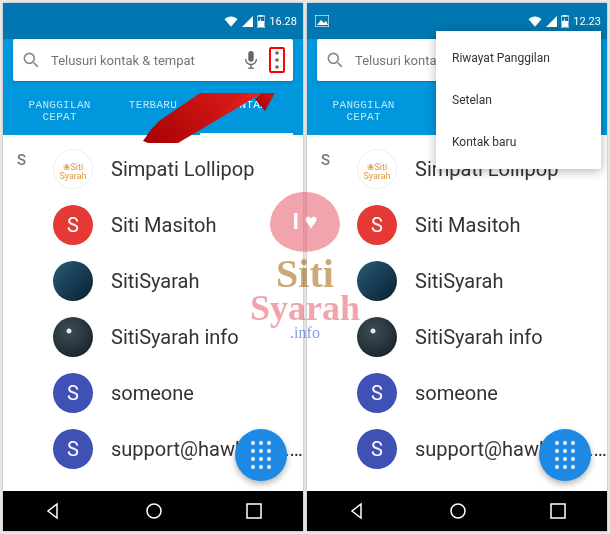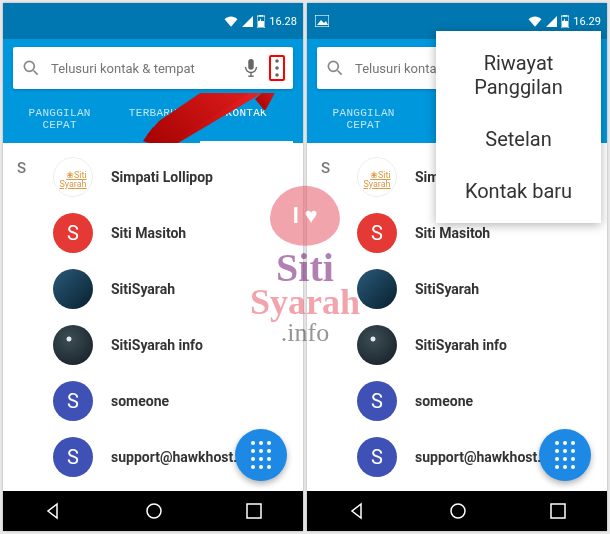--- a/index.html
+++ b/index.html
@@ -1,52 +1,52 @@
 <!DOCTYPE html>
 <html><head>
 <meta charset="utf-8">
 <style>
   * { box-sizing: border-box; margin: 0; padding: 0; font-family: Roboto, Arial, sans-serif; }
   body { background: #e8e8e8; width: 610px; height: 534px; position: relative; overflow: hidden; }
   .wrap { display: flex; gap: 4px; padding: 3px; }
   .phone { width: 300px; height: 528px; background: #fff; position: relative; overflow: hidden; box-shadow: 0 0 2px rgba(0,0,0,0.3); }
   .statusbar { height: 36px; background: #0077b0; color: #fff; display: flex; justify-content: flex-end; align-items: center; padding: 8px 6px; font-size: 11px; gap: 4px; }
   .statusbar .left-icon { margin-right: auto; margin-left: 2px; }
-  .header { background: #0097dd; padding: 8px 10px 0 10px; }
+  .header { background: #0097dd; padding: 0 10px 0 10px; }
   .searchbar { background: #fff; border-radius: 2px; height: 42px; display: flex; align-items: center; padding: 0 8px; gap: 10px; box-shadow: 0 1px 3px rgba(0,0,0,0.2); }
   .searchbar input { border: none; outline: none; flex: 1; font-size: 13px; color: #888; background: transparent; }
   .searchbar .icon-box { display: flex; align-items: center; justify-content: center; }
   .highlight-red { border: 2px solid #f00; border-radius: 2px; padding: 2px 4px; }
   .tabs { display: flex; margin-top: 6px; }
   .tab { flex: 1; text-align: center; color: #bfe6f7; font-size: 11px; font-weight: 500; padding: 12px 2px 10px 2px; letter-spacing: 0.3px; border-bottom: 2px solid transparent; font-family: Liberation Mono, monospace; }
   .tab.active { color: #fff; border-bottom: 2px solid #fff; }
   .contacts { padding: 6px 0 0 0; position: relative; height: 370px; overflow: hidden; }
   .section-letter { position: absolute; left: 14px; top: 16px; color: #777; font-size: 15px; font-weight: 500; }
   .row { display: flex; align-items: center; padding: 8px 12px 8px 50px; }
   .avatar { width: 40px; height: 40px; border-radius: 50%; margin-right: 18px; display: flex; align-items: center; justify-content: center; color: #fff; font-size: 20px; font-weight: 400; flex-shrink: 0; }
   .avatar.img1 { background: linear-gradient(135deg,#2a5a7a,#08202e); }
   .avatar.img2 { background: radial-gradient(circle at 40% 35%, #e8e8e8 6%, #3a4a52 8%, #1a252c 80%); }
-  .avatar.logo { background: #fff; border: 1px solid #eee; font-size: 9px; color: #d94; text-align: right; line-height: 1; padding-top: 6px; text-decoration: underline; }
+  .avatar.logo { background: #fff; border: 1px solid #eee; font-size: 9px; color: #d94; text-align: center; line-height: 1; padding-top: 6px; }
   .bg-red { background: #e53935; }
   .bg-blue { background: #3f51b5; }
-  .cname { font-size: 14px; color: #333; font-weight: bold; }
+  .cname { font-size: 20px; color: #333; }
   .fab { position: absolute; right: 16px; bottom: 50px; width: 52px; height: 52px; border-radius: 50%; background: #1e88e5; box-shadow: 0 3px 6px rgba(0,0,0,0.3); display: flex; align-items: center; justify-content: center; }
   .dialpad { width: 24px; height: 24px; display: grid; grid-template-columns: repeat(3,5px); grid-template-rows: repeat(4,5px); gap: 3px; justify-content: center; align-content: center; }
   .dialpad span { width: 4px; height: 4px; background: #fff; border-radius: 50%; }
   .navbar { position: absolute; bottom: 0; left: 0; right: 0; height: 40px; background: #000; display: flex; justify-content: space-around; align-items: center; }
   .menu-pop { position: absolute; top: 28px; right: 6px; width: 165px; background: #fff; box-shadow: 0 2px 10px rgba(0,0,0,0.3); z-index: 20; padding: 6px 0; }
-  .menu-item { padding: 14px 16px; font-size: 20px; color: #333; text-align: center; }
+  .menu-item { padding: 14px 16px; font-size: 12px; color: #333; }
   .menu-item.sel { background: #eceff1; outline: 2px solid #f00; outline-offset: -2px; }
   .arrow { position: absolute; left: 140px; top: 90px; z-index: 30; pointer-events: none; }
   .watermark { position: absolute; left: 50%; top: 50%; transform: translate(-50%,-50%); z-index: 40; pointer-events: none; text-align: center; opacity: 0.55; }
   .watermark .bubble { width: 70px; height: 60px; background: #e95a6b; border-radius: 50% 50% 50% 50% / 55% 55% 45% 45%; position: relative; margin: 0 auto 4px auto; display:flex; align-items:center; justify-content:center; font-size: 22px; color:#fff; font-weight:bold; }
   .watermark .bubble::after { content:""; position:absolute; bottom:-10px; left:20px; border:10px solid transparent; border-top-color:#e95a6b; }
-  .watermark .t1 { font-family: cursive; font-size: 40px; color: #701a75; font-weight: bold; line-height: 0.9; }
+  .watermark .t1 { font-family: cursive; font-size: 40px; color: #a16207; font-weight: bold; line-height: 0.9; }
   .watermark .t2 { font-family: cursive; font-size: 36px; color: #e95a6b; font-weight: bold; line-height: 0.9; }
-  .watermark .t3 { font-family: cursive; font-size: 26px; color: #404040; }
+  .watermark .t3 { font-family: cursive; font-size: 16px; color: #1d4ed8; }
   svg { display: block; }
 </style>
 </head>
 <body>
 
 <div class="wrap">
 
   <div class="phone">
     <div class="statusbar">
       <span>
@@ -198,21 +198,21 @@
           </svg>
         </span>
       <span>
           <svg width="8" height="13" viewBox="0 0 8 13">
             <rect x="0" y="1" width="8" height="12" fill="none" stroke="#fff" stroke-width="1"></rect>
             <rect x="2" y="0" width="4" height="1.5" fill="#fff"></rect>
             <rect x="1" y="6" width="6" height="6" fill="#fff"></rect>
             <path d="M4 3l-2 4h2l-1 3 3-4h-2z" fill="#fff"></path>
           </svg>
         </span>
-      <span>16.29</span>
+      <span>12.23</span>
     </div>
 
     <div class="header">
       <div class="searchbar">
         <span class="icon-box">
           <svg width="20" height="20" viewBox="0 0 24 24">
               <circle cx="10" cy="10" r="6" fill="none" stroke="#888" stroke-width="2"></circle>
               <line x1="15" y1="15" x2="20" y2="20" stroke="#888" stroke-width="2"></line>
             </svg>
         </span>

